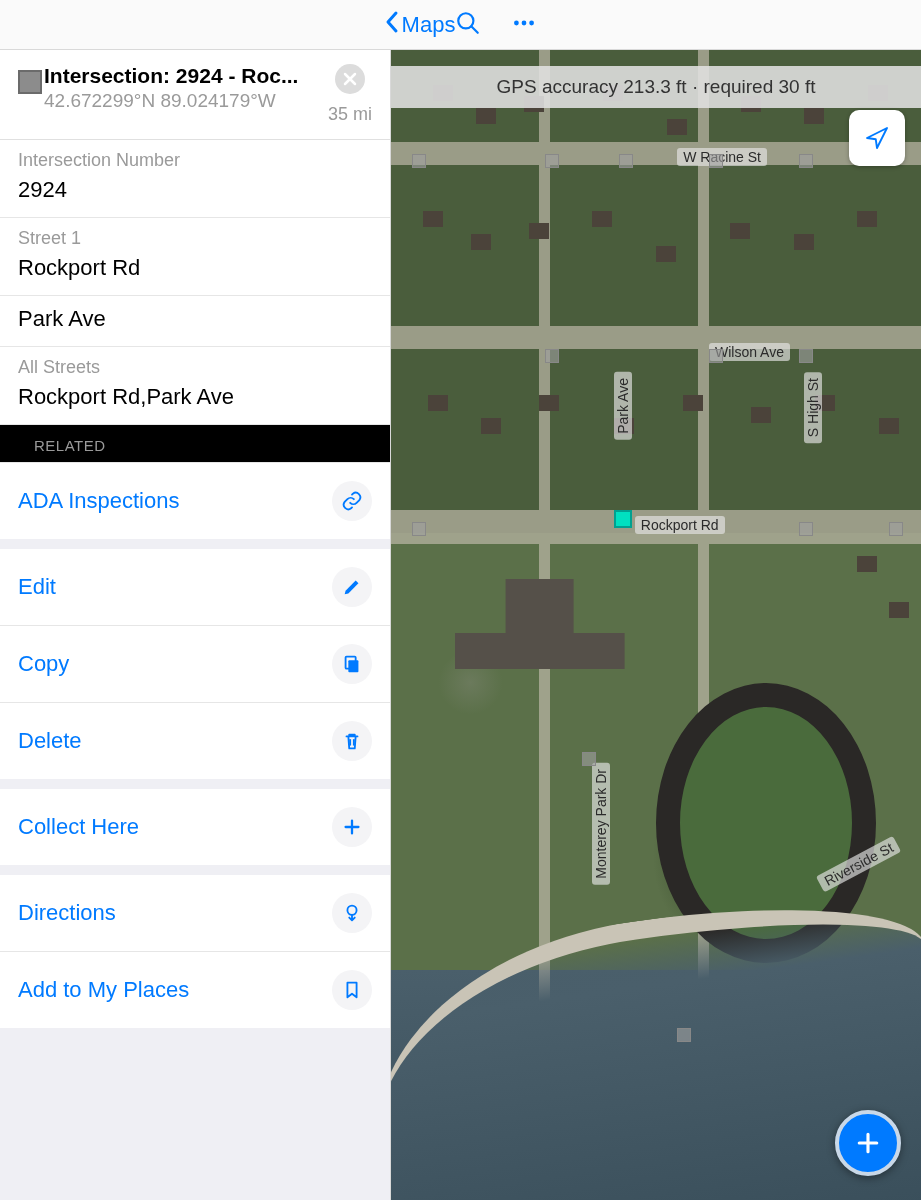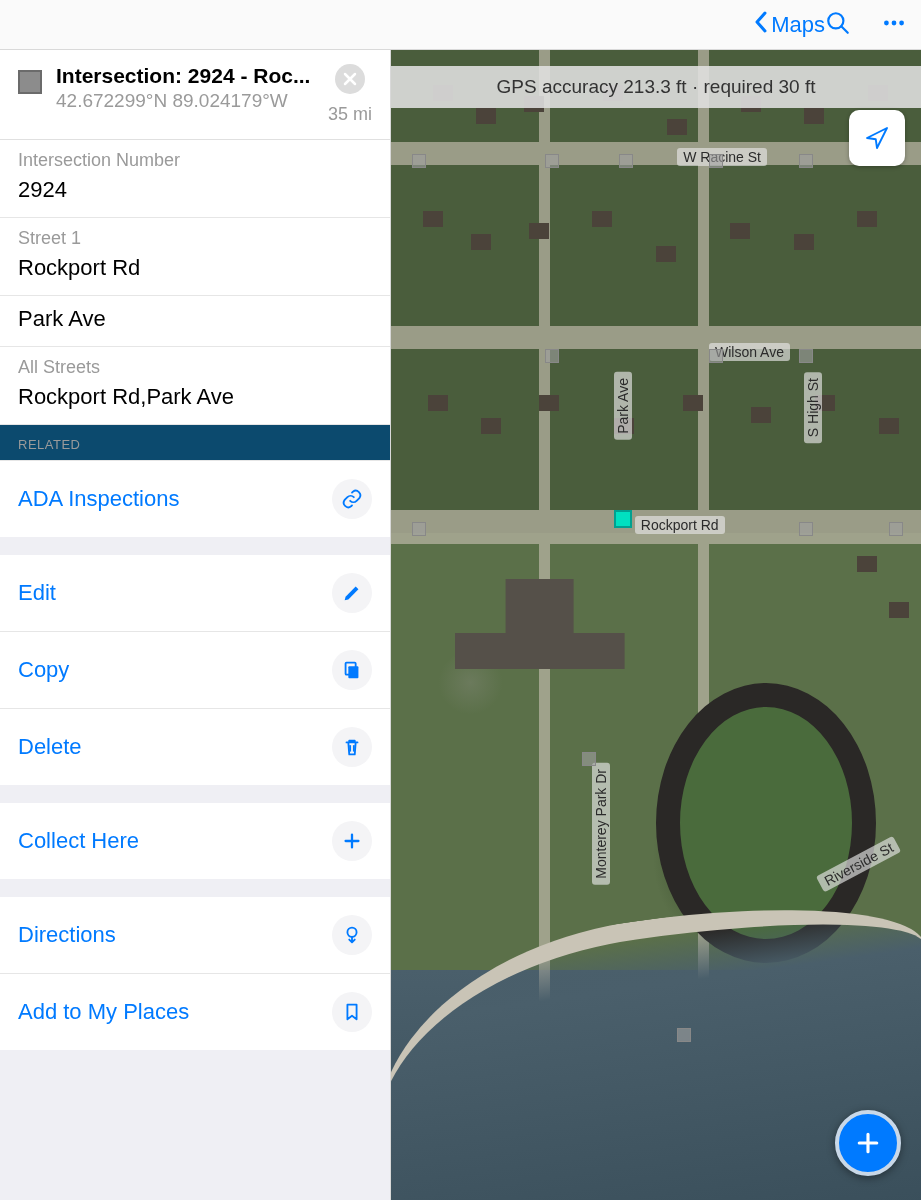--- a/index.html
+++ b/index.html
@@ -10,21 +10,21 @@
       overflow: hidden;
       background: #f5f5f5;
       position: relative;
     }
     .header {
       height: 50px;
       background: #fafafa;
       border-bottom: 1px solid #d9d9d9;
       display: flex;
       align-items: center;
-      justify-content: flex-end;
+      justify-content: center;
       padding: 0 14px;
       position: relative;
     }
     .header-left { display: flex; align-items: center; gap: 2px; color: #007aff; font-size: 22px; }
     .header-center { position: absolute; left: 50%; transform: translateX(-50%); font-size: 22px; font-weight: 600; color: #000; }
     .header-right { display: flex; align-items: center; gap: 30px; color: #007aff; }
     .header-right svg { width: 26px; height: 26px; }
     .chevron-left { display: inline-block; }
     .main { display: flex; height: calc(1200px - 50px); }
     .sidebar { width: 391px; background: #efeff4; overflow-y: auto; border-right: 1px solid #d9d9d9; }
@@ -96,21 +96,21 @@
       width: 18px; height: 18px;
       background: #00e0c0;
       border: 2px solid #00a090;
     }
     
     .card-header {
       background: #fff;
       padding: 14px 18px 14px 18px;
       display: flex;
       align-items: flex-start;
-      gap: 14px;
+      gap: 2px;
       border-bottom: 1px solid #e0e0e0;
     }
     .card-header .sq {
       width: 24px; height: 24px;
       background: #8c8c8c;
       border: 2px solid #6b6b6b;
       margin-top: 6px;
       flex-shrink: 0;
     }
     .card-header .titleblock { flex: 1; min-width: 0; }
@@ -121,22 +121,22 @@
       width: 30px; height: 30px; border-radius: 50%;
       background: #dcdcdc; color: #fff;
       display: flex; align-items: center; justify-content: center;
       font-size: 18px; font-weight: bold;
     }
     .dist { font-size: 18px; color: #9a9a9a; }
     .fields { background: #fff; }
     .field { padding: 10px 18px 14px 18px; border-bottom: 1px solid #e6e6e6; }
     .field .lbl { font-size: 18px; color: #9a9a9a; margin-bottom: 6px; }
     .field .val { font-size: 22px; color: #000; }
-    .section-label { font-size: 13px; color: #9a9a9a; letter-spacing: 0.5px; padding: 12px 18px 8px 18px; background: #0c4a6e; border-bottom: 1px solid #e6e6e6;}
-    .action-group { background: #fff; margin-top: 18px; }
+    .section-label { font-size: 15px; color: #9a9a9a; letter-spacing: 0.5px; padding: 12px 18px 8px 34px; background: #000000; border-bottom: 1px solid #e6e6e6;}
+    .action-group { background: #fff; margin-top: 10px; }
     .action-group.first { margin-top: 0; }
     .action-row {
       display: flex; align-items: center; justify-content: space-between;
       padding: 18px 18px;
       border-bottom: 1px solid #e6e6e6;
     }
     .action-row:last-child { border-bottom: none; }
     .action-row .txt { font-size: 22px; color: #007aff; }
     .icon-btn {
       width: 40px; height: 40px;

